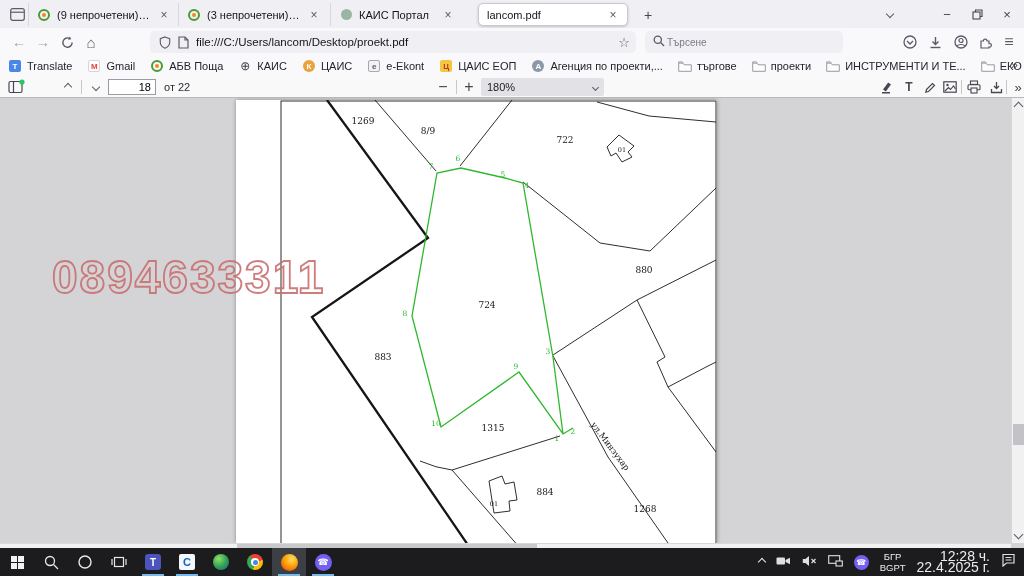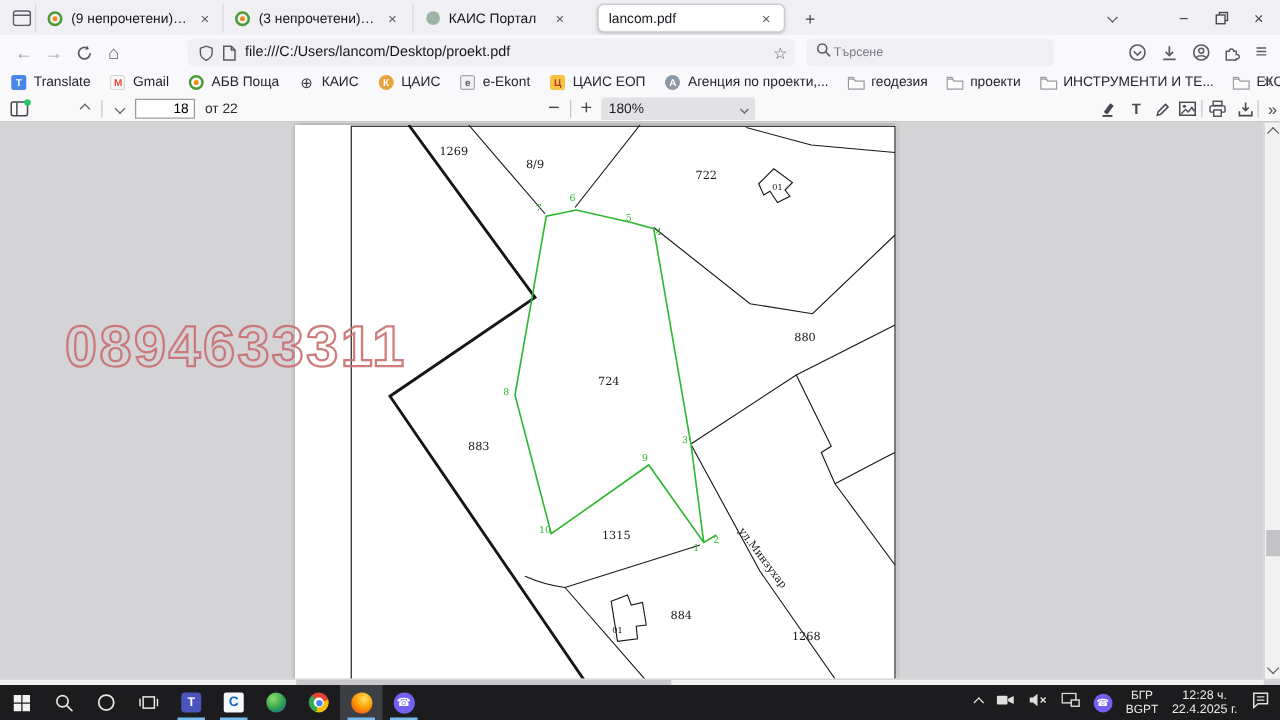--- a/index.html
+++ b/index.html
@@ -74,21 +74,21 @@
   .capp { width:16px; height:16px; background:#f4f7fb; border-radius:2px; color:#1565c0; font-size:11px; font-weight:bold; display:flex; align-items:center; justify-content:center; }
   .globeapp { width:16px; height:16px; border-radius:50%; background:radial-gradient(circle at 35% 30%, #8fe06a, #2e9e4f 55%, #1e5fb0 95%); }
   .chrome { width:16px; height:16px; border-radius:50%; background:conic-gradient(from -45deg, #ea4335 0 120deg, #fbbc05 0 240deg, #34a853 0 360deg); display:flex; align-items:center; justify-content:center; }
   .chrome i { width:8px; height:8px; background:#fff; border-radius:50%; display:flex; align-items:center; justify-content:center; }
   .chrome i b { width:5px; height:5px; background:#4285f4; border-radius:50%; }
   .fox { width:17px; height:17px; border-radius:50%; background:radial-gradient(circle at 62% 30%, #ffe066, #ff9a00 48%, #e4551f 85%, #b5301f); }
   .viber { width:17px; height:17px; border-radius:50%; background:#7360f2; color:#fff; font-size:9px; display:flex; align-items:center; justify-content:center; }
   #tray { margin-left:auto; display:flex; align-items:center; gap:11px; padding-right:8px; height:28px; }
   #tray .chev { border-color:#e6e6e6; }
   .trtxt { font-size:9.5px; color:#ececec; line-height:11px; text-align:center; }
-  .trclock { font-size:10px; color:#ececec; line-height:11px; text-align:center; }
+  .trclock { font-size:14px; color:#ececec; line-height:11px; text-align:right; }
   .viber-sm { width:15px; height:15px; border-radius:50%; background:#7360f2; color:#fff; font-size:8px; display:flex; align-items:center; justify-content:center; }
 </style>
 </head>
 <body>
 
 <div id="tabbar">
   <div class="fxview">
     <svg width="15" height="13" viewBox="0 0 15 13">
         <rect x="0.7" y="0.7" width="13.6" height="11.6" rx="2" fill="none" stroke="#5b5b66" stroke-width="1.2"></rect>
         <path d="M1 4.2 H14" stroke="#5b5b66" stroke-width="1.2"></path>
@@ -250,21 +250,21 @@
           <span class="fav" style="background: rgb(139, 152, 168); color: rgb(255, 255, 255); border-radius: 50%;">А</span>
         </span>
         <span>Агенция по проекти,...</span>
       </div>
       <div class="bm">
         <span class="bm-ic">
           <svg width="14" height="11" viewBox="0 0 14 11">
             <path d="M0.7,2.2 h4.2 l1.3,1.6 h7.1 V10.3 H0.7 Z M0.7,2.2 V0.9 h3.7 l1,1.3" fill="#fcfcfd" stroke="#9a9aa2"></path>
           </svg>
         </span>
-        <span>геодезия</span>
+        <span>търгове</span>
       </div>
       <div class="bm">
         <span class="bm-ic">
           <svg width="14" height="11" viewBox="0 0 14 11">
             <path d="M0.7,2.2 h4.2 l1.3,1.6 h7.1 V10.3 H0.7 Z M0.7,2.2 V0.9 h3.7 l1,1.3" fill="#fcfcfd" stroke="#9a9aa2"></path>
           </svg>
         </span>
         <span>проекти</span>
       </div>
       <div class="bm">

